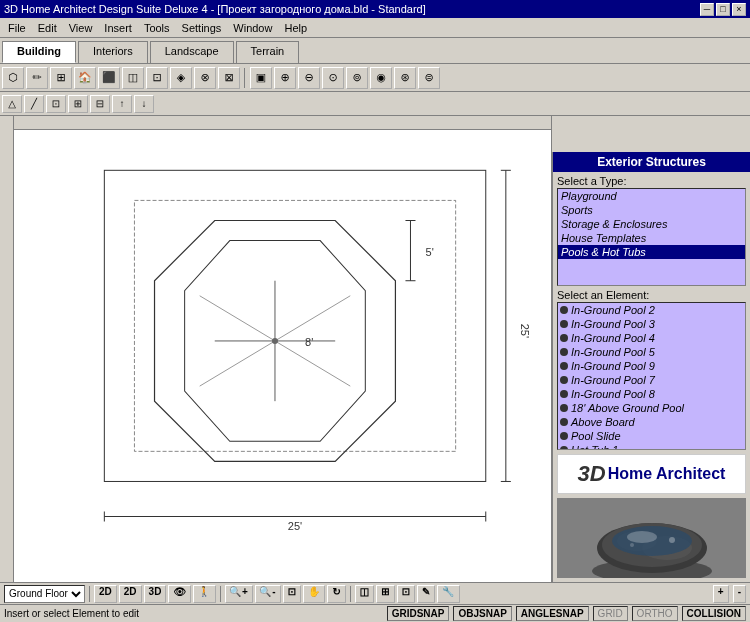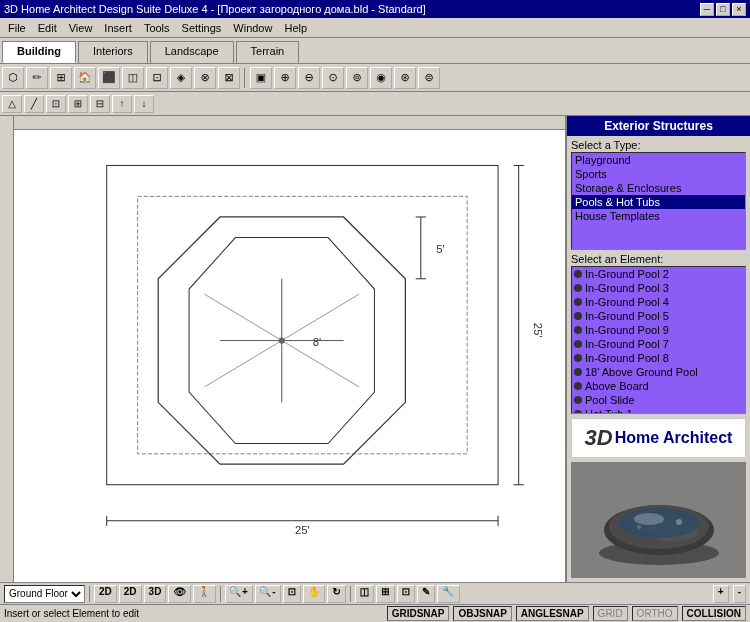--- a/index.html
+++ b/index.html
@@ -112,47 +112,49 @@
     #canvas-area {
       flex: 1;
       background: #ffffff;
       position: relative;
       overflow: hidden;
       border-right: 1px solid #808080;
     }
 
     
     #right-panel {
-      width: 184px;
+      width: 198px;
       background: #d4d0c8;
       display: flex;
       flex-direction: column;
       border-left: 1px solid #808080;
+      margin-top: 36px;
     }
 
     #exterior-structures-header {
       background: #000080;
       color: white;
       font-size: 12px;
       font-weight: bold;
       padding: 3px 6px;
       text-align: center;
     }
 
     .panel-section-label {
       font-size: 11px;
       padding: 3px 4px 1px 4px;
       font-weight: normal;
     }
 
     .panel-list {
-      background: #8b5cf6;
+      background: #c4b5fd;
       border: 1px inset #808080;
       margin: 0 4px;
       overflow-y: auto;
+      font-style: italic;
     }
     .panel-list-item {
       padding: 1px 3px;
       cursor: pointer;
       font-size: 11px;
       white-space: nowrap;
     }
     .panel-list-item.selected { background: #000080; color: white; }
 
     .element-list-item {
@@ -375,22 +377,22 @@
     <div id="exterior-structures-header">
       <span>Exterior Structures</span>
     </div>
 
     <div class="panel-section-label">Select a Type:</div>
 
     <div class="panel-list" style="height:98px;">
       <div class="panel-list-item">Playground</div>
       <div class="panel-list-item">Sports</div>
       <div class="panel-list-item">Storage &amp; Enclosures</div>
+      <div class="panel-list-item">House Templates</div>
       <div class="panel-list-item selected">Pools &amp; Hot Tubs</div>
-      <div class="panel-list-item">House Templates</div>
     </div>
 
     <div class="panel-section-label">Select an Element:</div>
 
     <div class="panel-list" style="height:148px; overflow-y:scroll;">
       <div class="element-list-item">
           <span class="dot"></span>
           <span>In-Ground Pool 2</span>
         </div>
       <div class="element-list-item">

